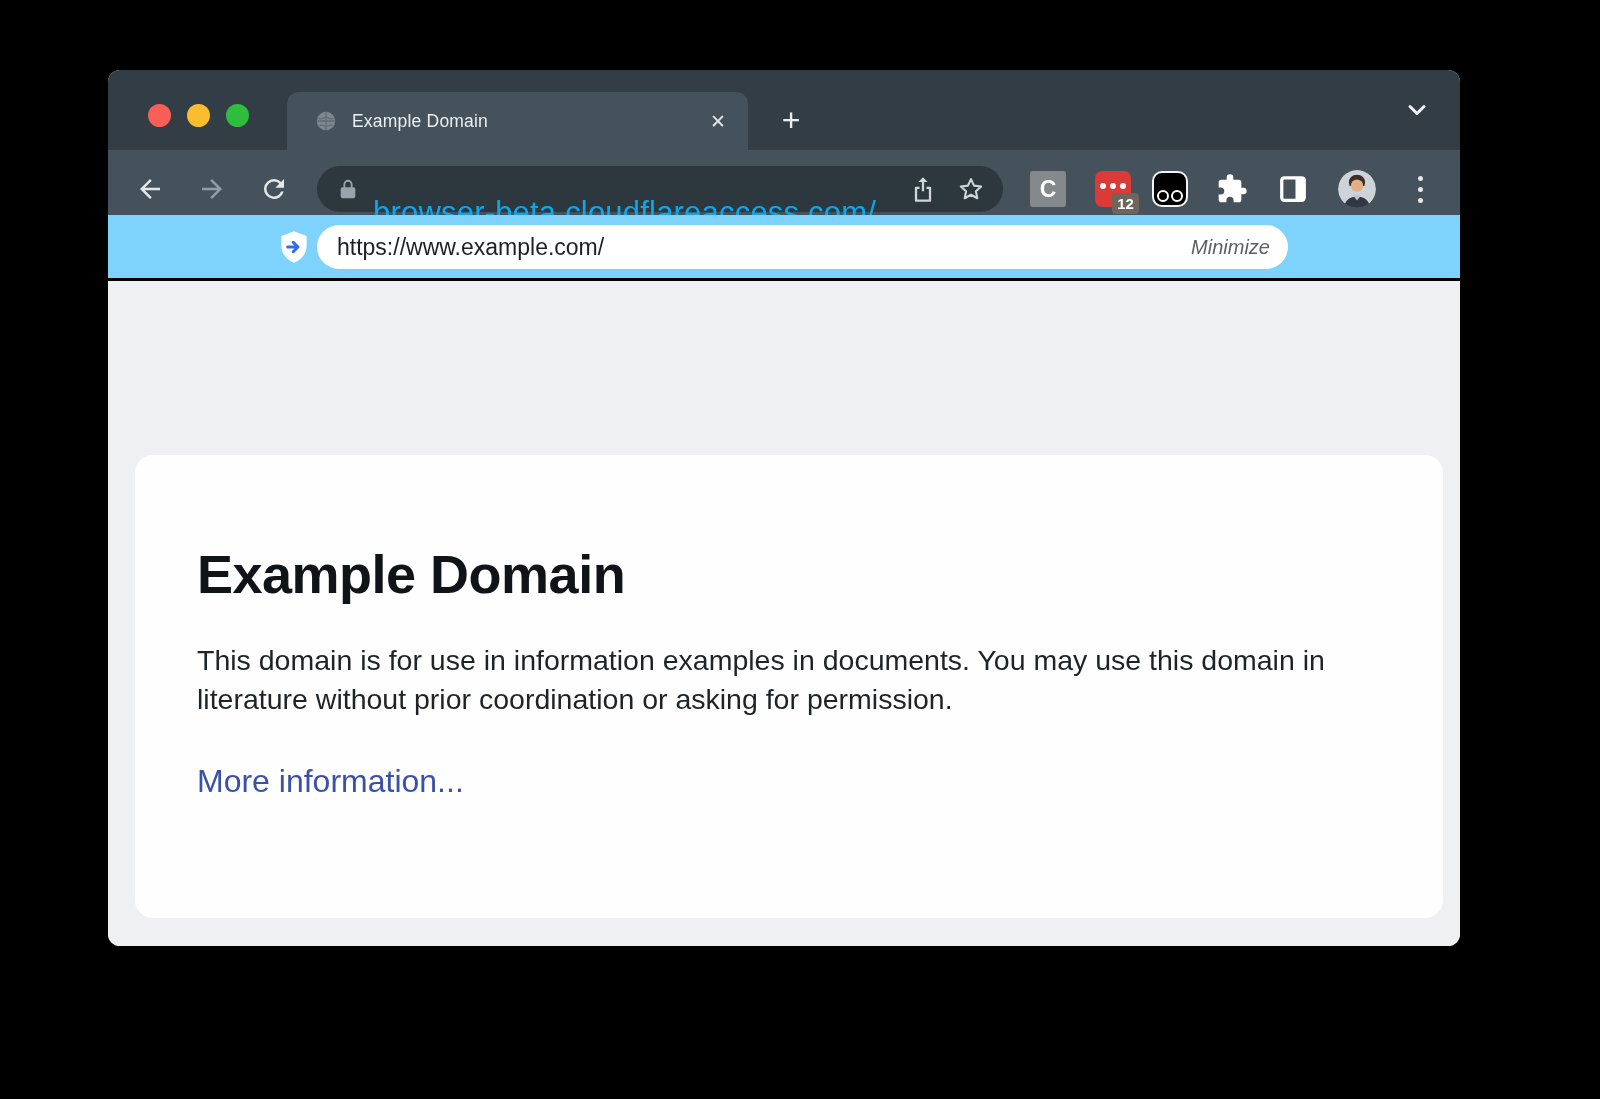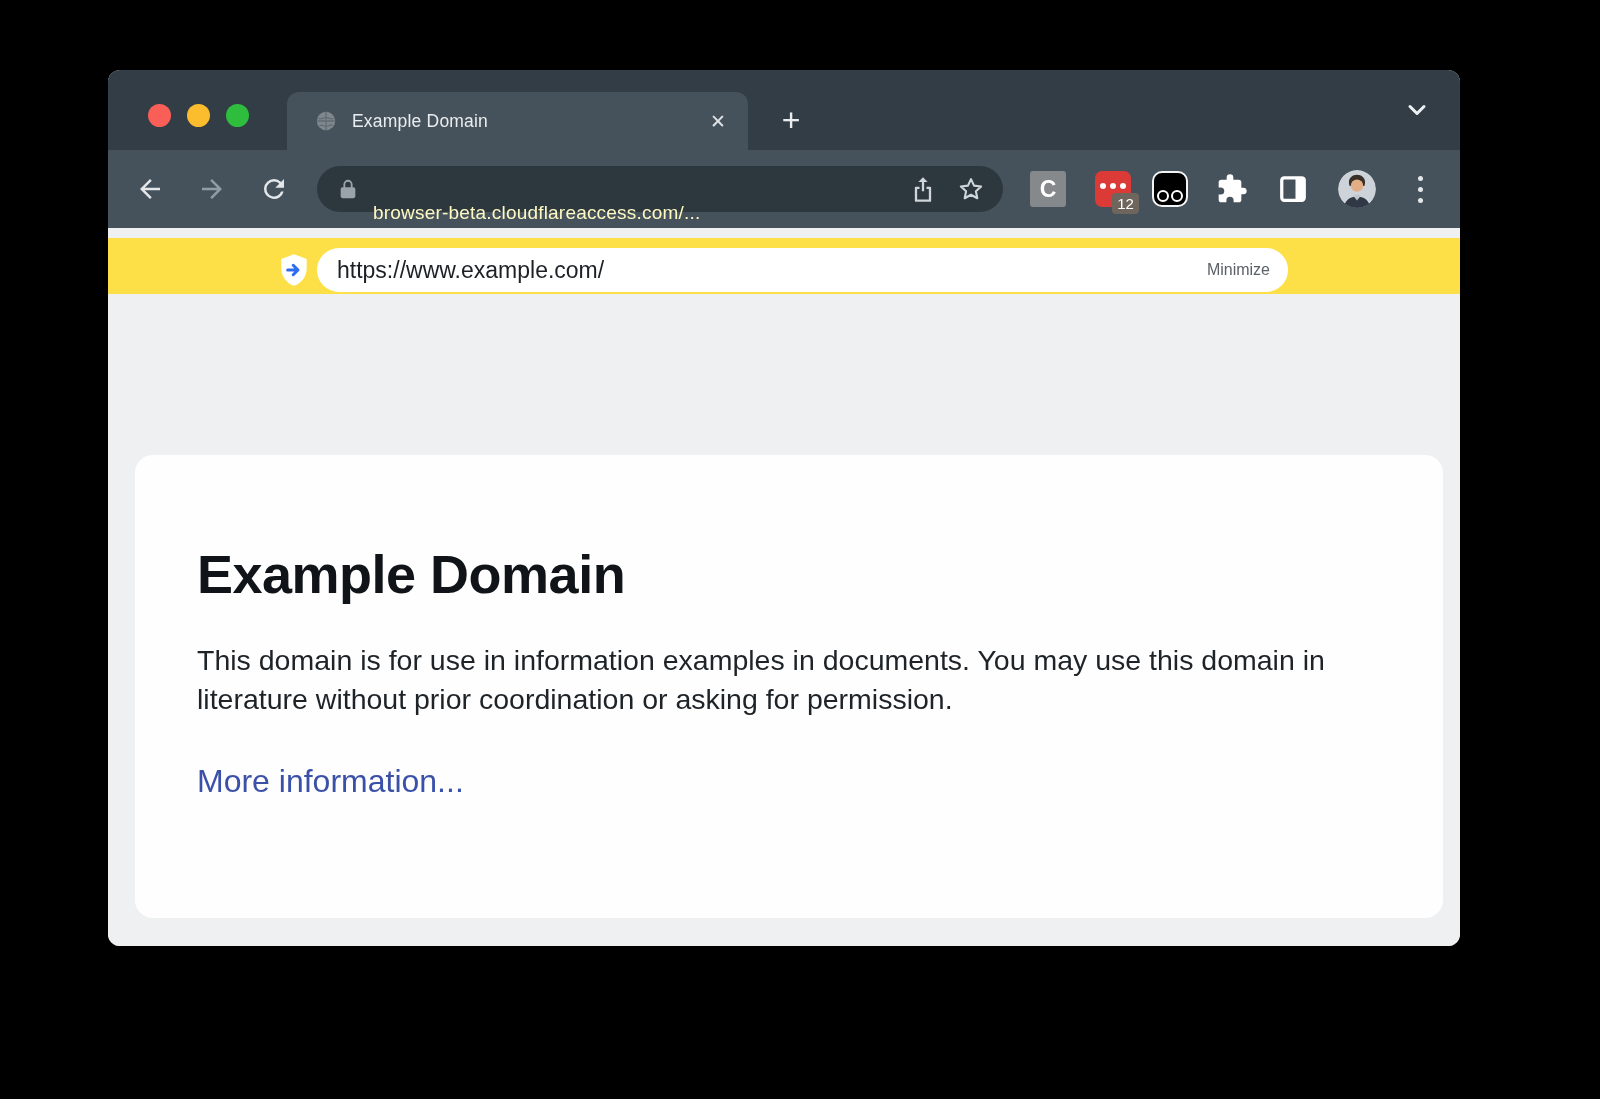--- a/index.html
+++ b/index.html
@@ -33,55 +33,55 @@
 
   
   .toolbar { position: absolute; left: 0; top: 80px; width: 100%; height: 78px; background: #46525b; }
   .navbtn { position: absolute; top: 19px; width: 40px; height: 40px; background: none; border: none;
     display: flex; align-items: center; justify-content: center; }
   .nav-back { left: 22px; } .nav-fwd { left: 84px; } .nav-reload { left: 146px; }
 
   .omnibox { position: absolute; left: 209px; top: 16px; width: 686px; height: 46px;
     border-radius: 23px; background: #2d373e; display: flex; align-items: center;
     padding: 0 18px 0 20px; }
-  .omni-url { margin-left: 14px; color: #fef9c3; font-size: 19px; font-weight: 500;
+  .omni-url { margin-left: 14px; color: #0ea5e9; font-size: 31px; font-weight: 500;
     letter-spacing: .2px; flex: 1 1 auto; white-space: nowrap; overflow: hidden; margin-top: 47px; }
   .omni-ic { flex: 0 0 auto; display: flex; align-items: center; justify-content: center; }
   .omni-share { margin-right: 20px; }
 
   .ext { position: absolute; top: 21px; display: flex; align-items: center; justify-content: center; }
   .ext-c { left: 922px; width: 36px; height: 36px; background: #85898c; border-radius: 3px;
     color: #fff; font-size: 23px; font-weight: 700; }
   .ext-red { left: 987px; width: 36px; height: 36px; background: #dc3a37; border-radius: 7px; }
   .ext-red .dots { display: flex; gap: 4px; margin-bottom: 6px; }
   .ext-red .dots i { width: 6px; height: 6px; border-radius: 50%; background: #fff; }
   .badge { position: absolute; right: -8px; bottom: -7px; min-width: 27px; height: 21px;
-    background: #6e655c; border-radius: 4px; color: #fff; font-size: 15px; font-weight: 400;
+    background: #6e655c; border-radius: 4px; color: #fff; font-size: 15px; font-weight: 700;
     display: flex; align-items: center; justify-content: center; padding: 0 3px; }
   .ext-black { left: 1044px; width: 36px; height: 36px; background: #000; border: 2px solid #f2f4f5;
     border-radius: 10px; display: flex; align-items: flex-end; justify-content: center;
     gap: 2px; padding-bottom: 3px; }
   .ext-black i { width: 12px; height: 12px; border: 2.5px solid #fff; border-radius: 50%; display: block; }
   .ext-puzzle { left: 1106px; width: 36px; height: 36px; }
   .ext-panel { left: 1167px; width: 36px; height: 36px; }
   .avatar { position: absolute; left: 1230px; top: 20px; width: 38px; height: 38px;
     border-radius: 50%; overflow: hidden; }
   .kebab { position: absolute; left: 1300px; top: 23px; width: 24px; height: 32px;
     display: flex; flex-direction: column; align-items: center; justify-content: center; gap: 6px; }
   .kebab i { width: 5px; height: 5px; border-radius: 50%; background: #e4e8ea; display: block; }
 
   
-  .bluebar { position: absolute; left: 0; top: 168px; width: 100%; height: 66px;
-    background: #fde047; border-bottom: 3px solid #701a75; }
+  .bluebar { position: absolute; left: 0; top: 145px; width: 100%; height: 66px;
+    background: #7dd3fc; border-bottom: 3px solid #000000; }
   .shield { position: absolute; left: 167px; top: 13px; width: 38px; height: 38px; }
   .isofield { position: absolute; left: 209px; top: 10px; width: 971px; height: 44px;
     background: #fff; border-radius: 22px; display: flex; align-items: center;
     padding: 0 18px 0 20px; }
   .iso-url { color: #1d2126; font-size: 23px; flex: 1 1 auto; white-space: nowrap; overflow: hidden; }
-  .iso-min { color: #5b6167; font-size: 16px; flex: 0 0 auto; }
+  .iso-min { color: #5b6167; font-size: 20px; flex: 0 0 auto; font-style: italic; }
 
   
   .viewport { position: absolute; left: 0; top: 224px; width: 100%; height: 652px;
     background: #eef0f2; }
   .card { position: absolute; left: 27px; top: 161px; width: 1308px; height: 463px;
     background: #fefefe; border-radius: 18px; padding: 88px 60px 0 62px; }
   .card h1 { font-size: 54px; font-weight: 700; color: #101418; letter-spacing: -.5px;
     margin: 0 0 36px 0; }
   .card p { font-size: 28.5px; line-height: 39px; color: #1e2328; max-width: 1150px; margin: 0; }
   .card a { display: inline-block; margin-top: 44px; font-size: 32px; color: #3b51a8;

